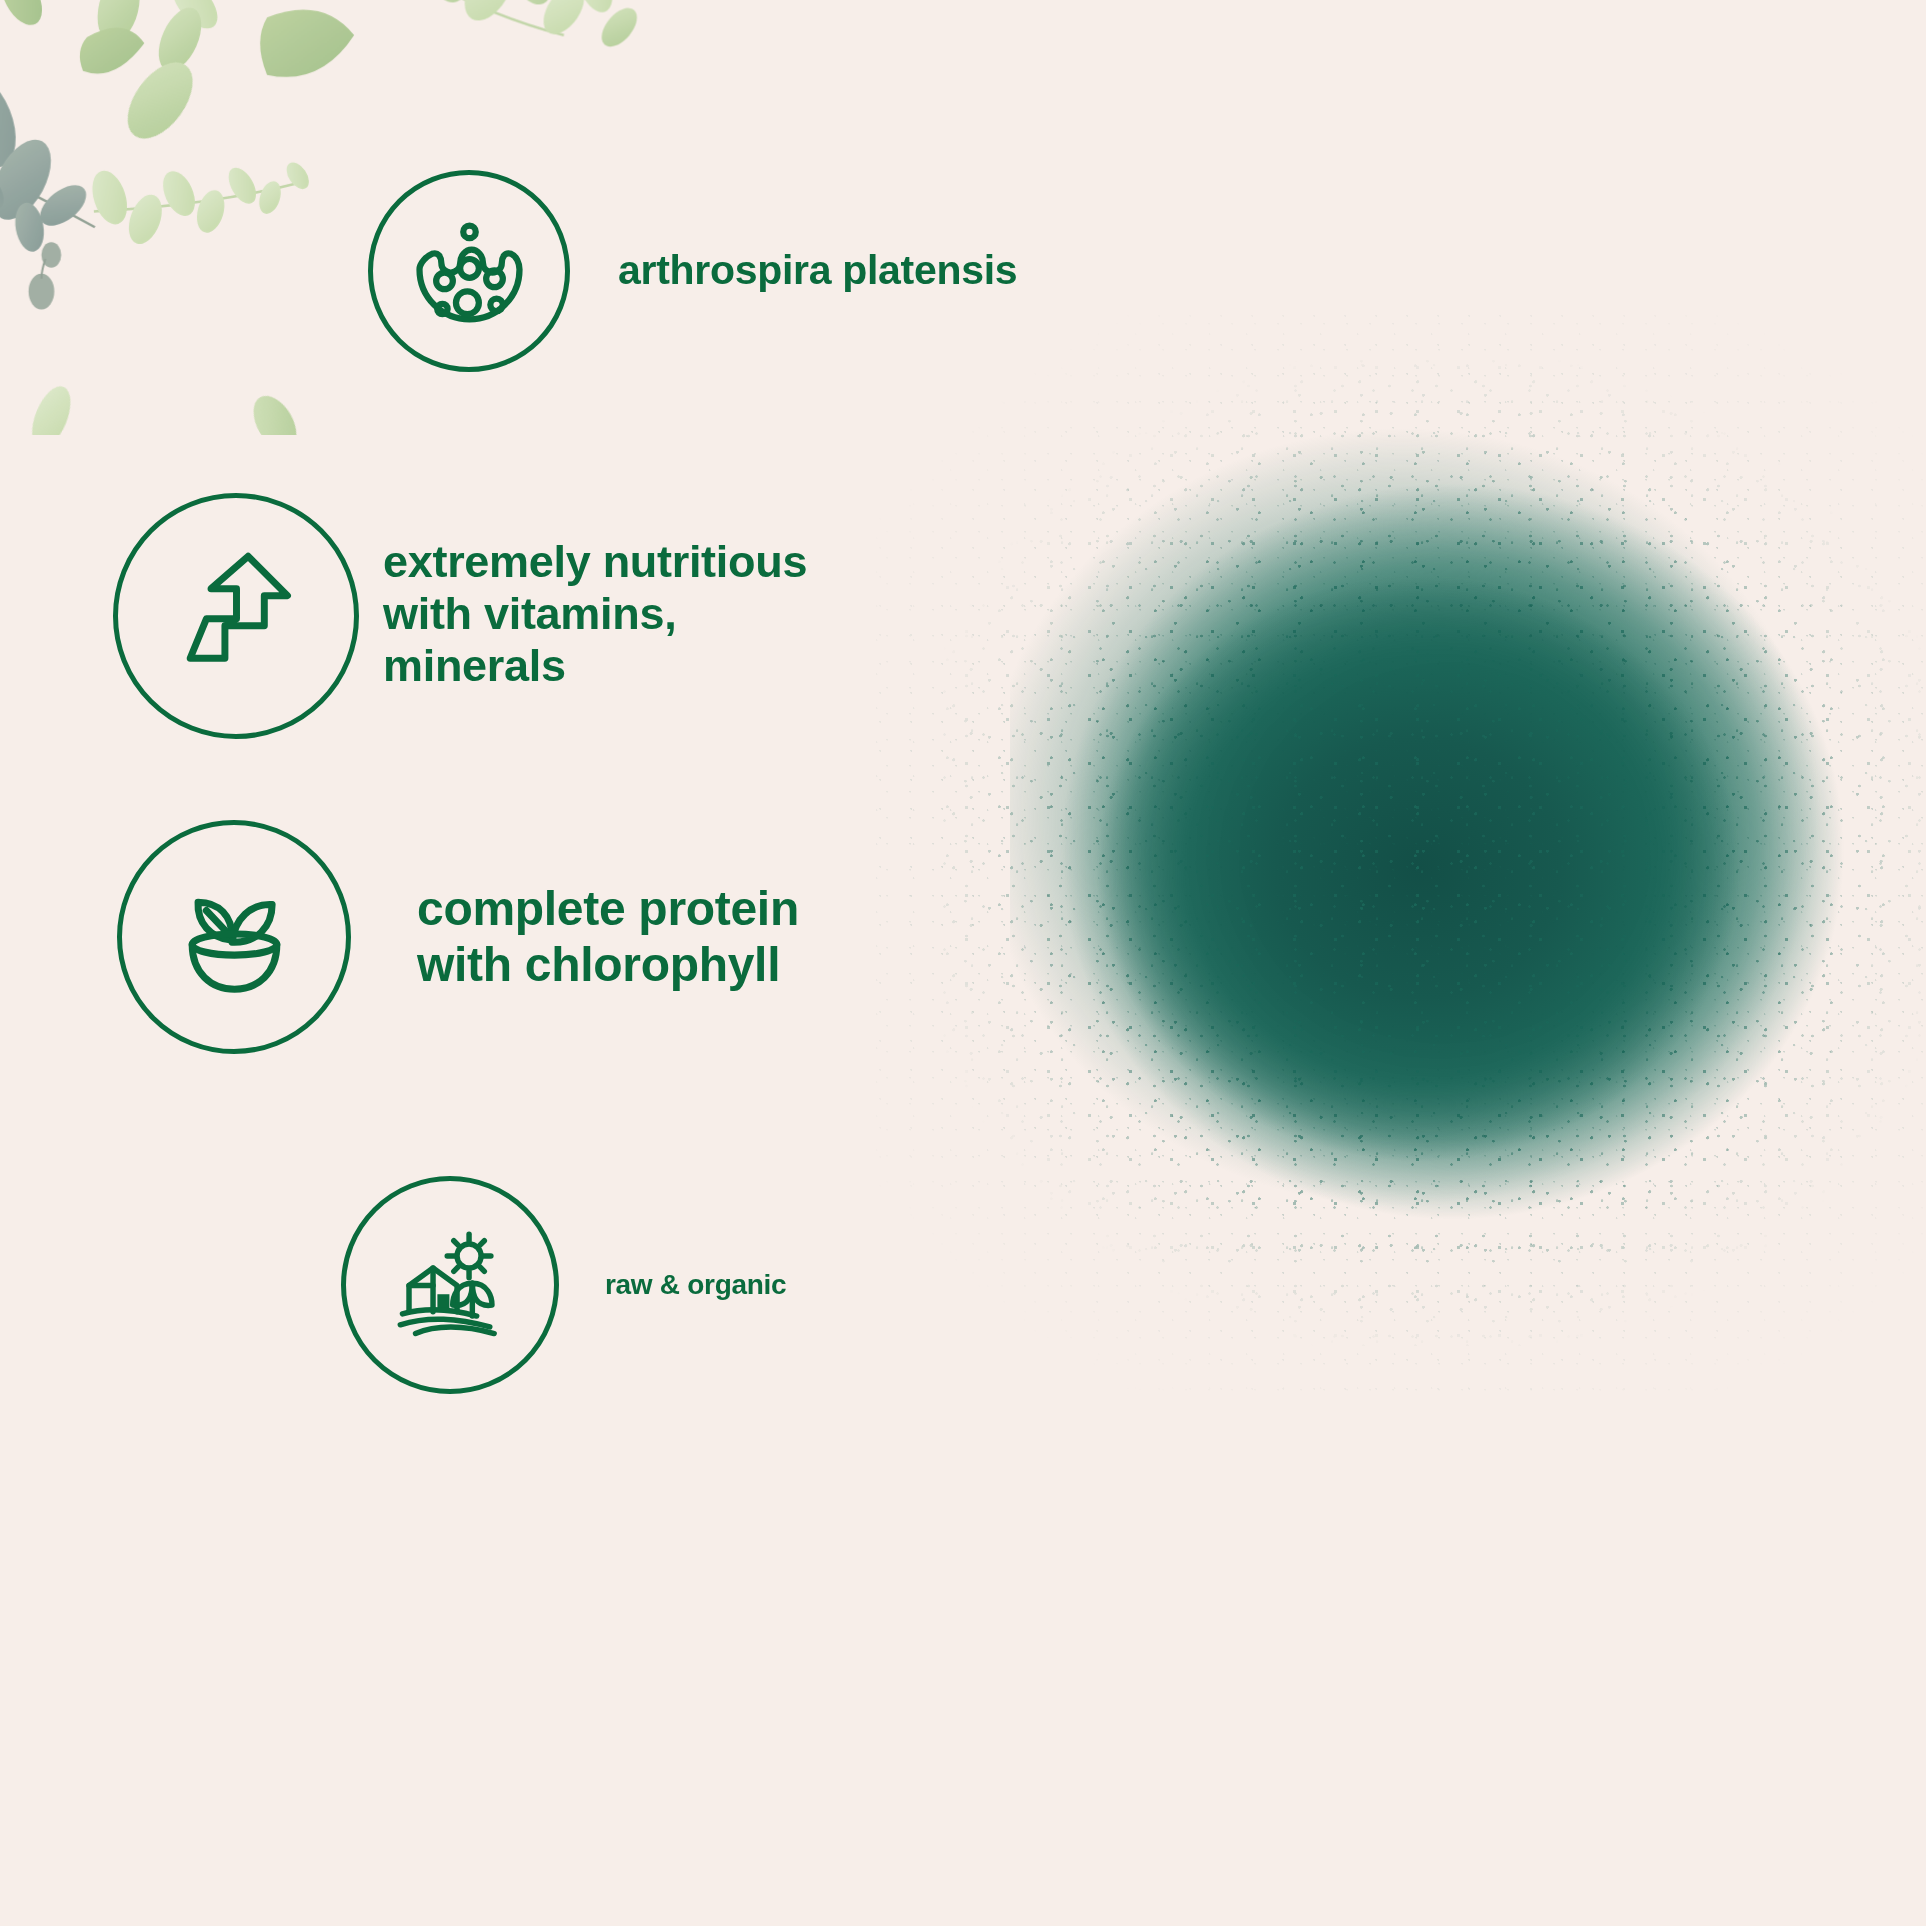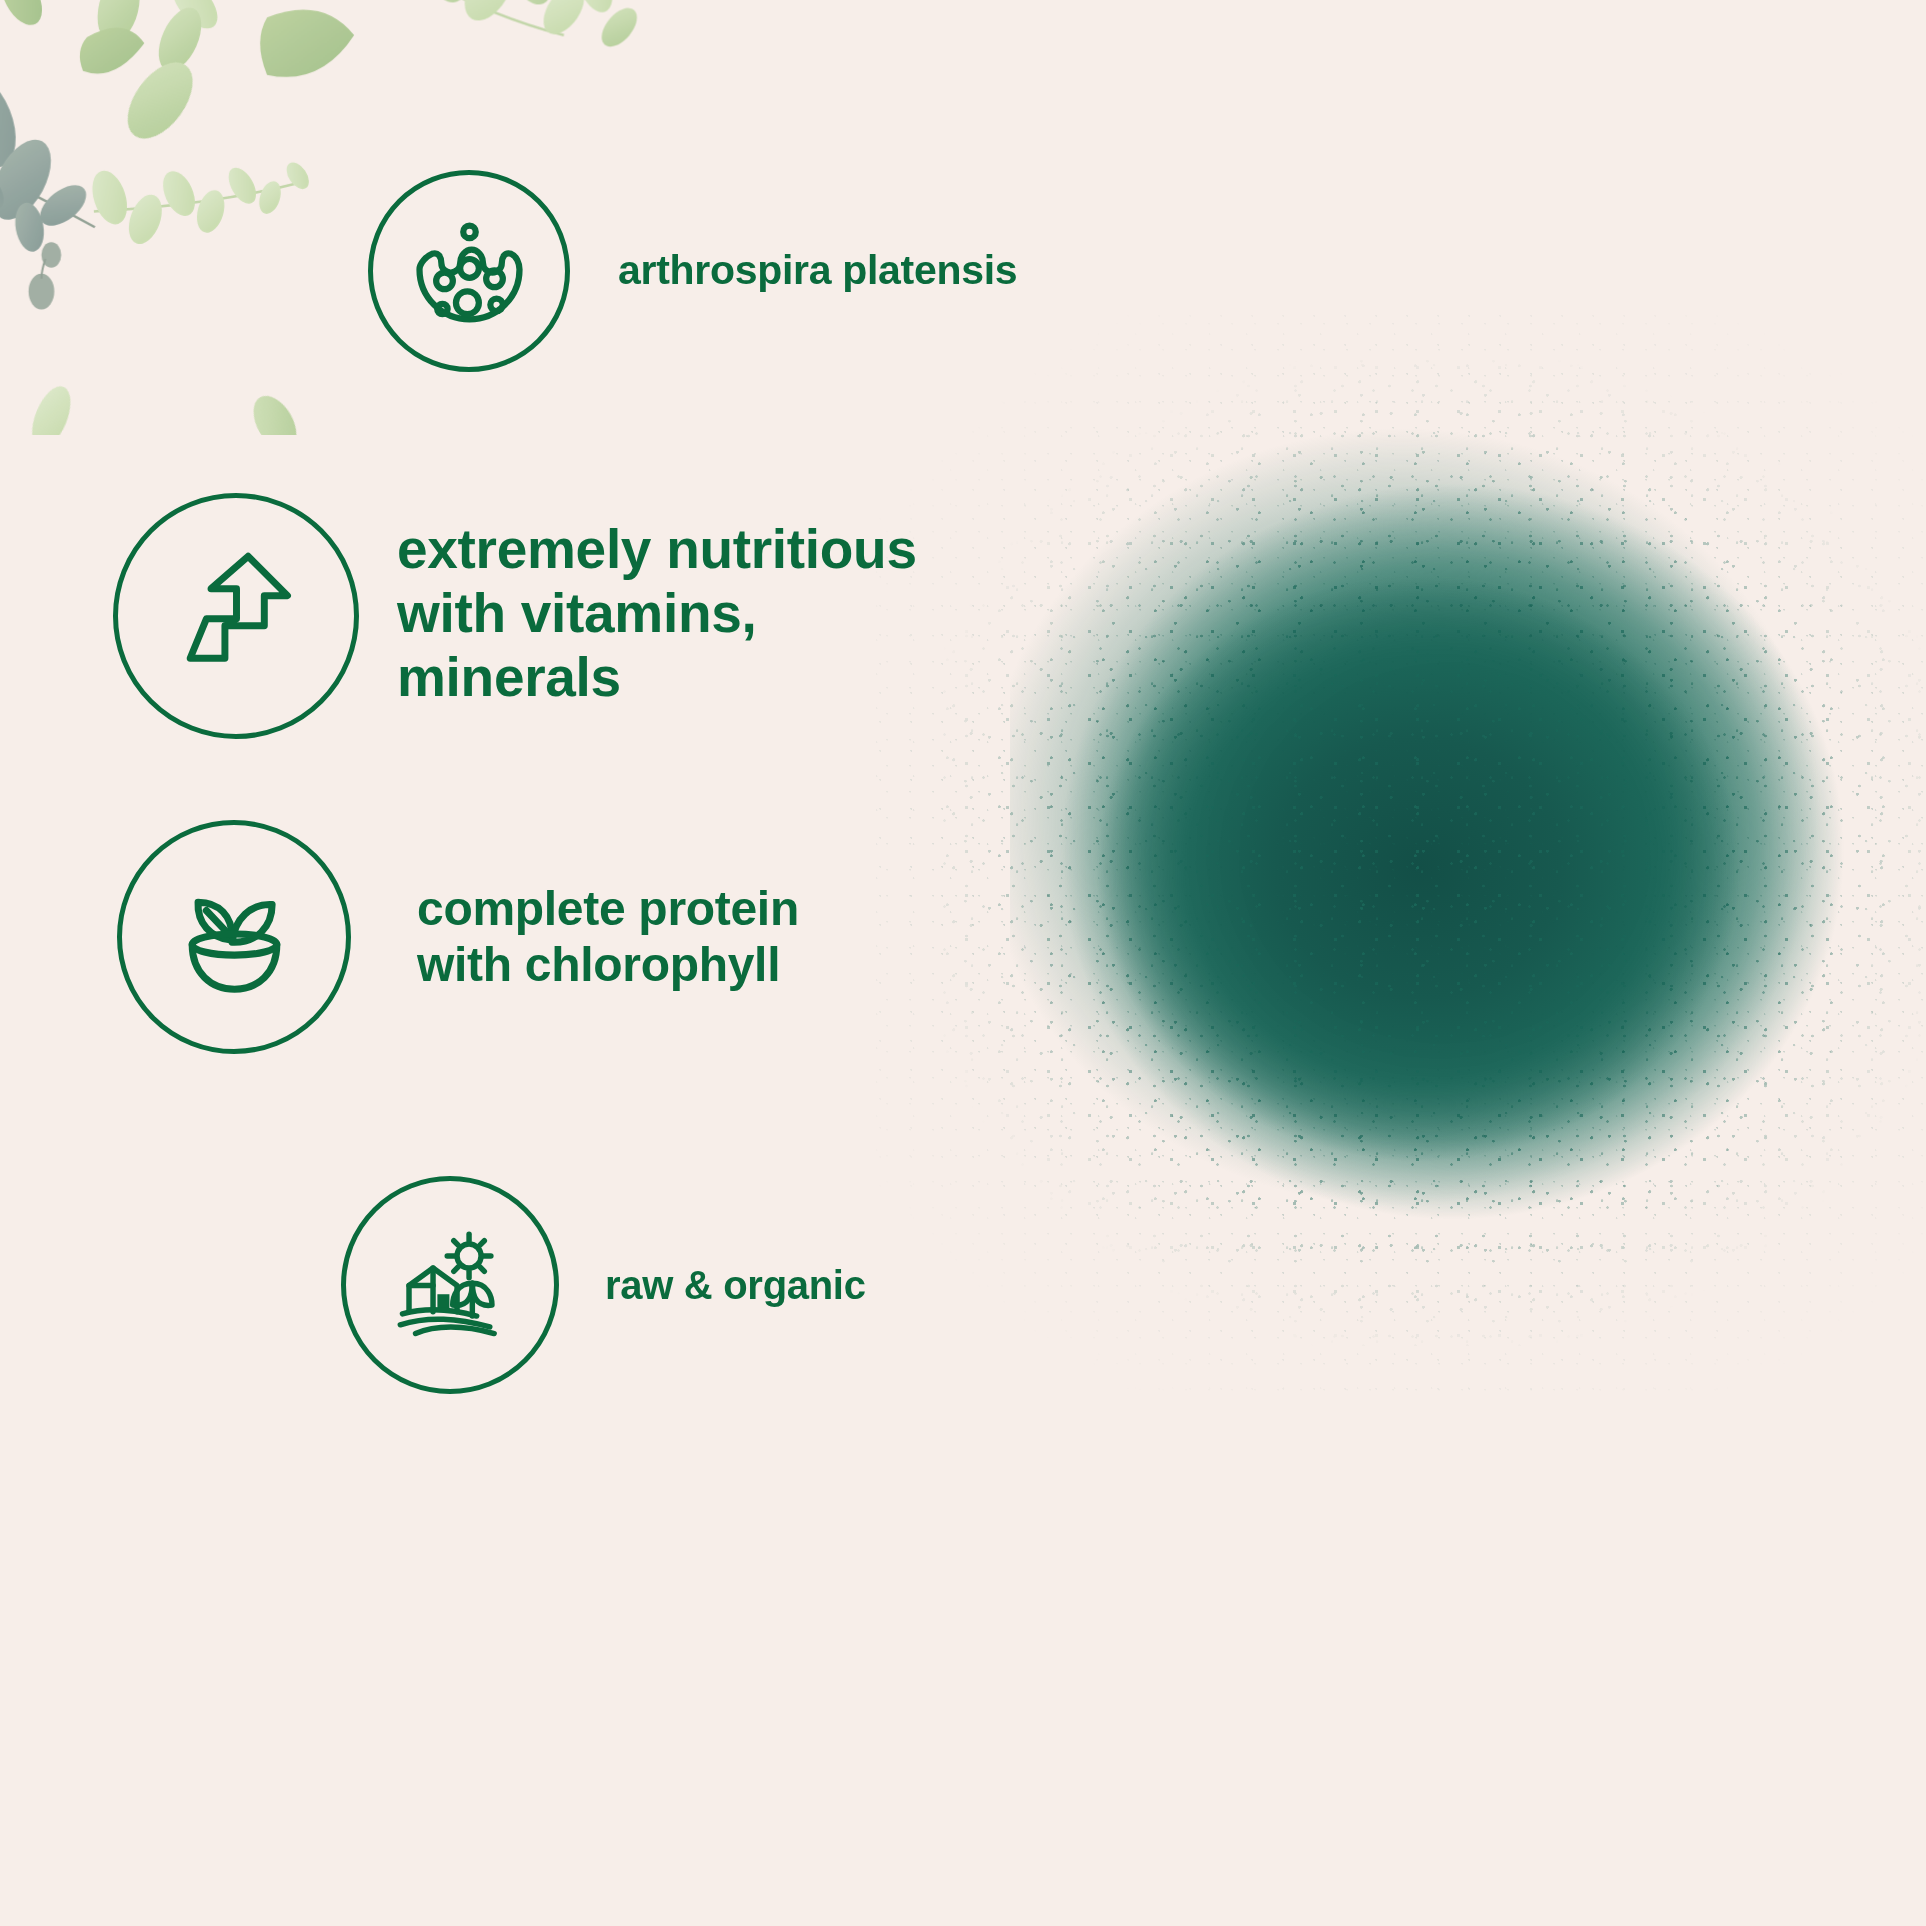--- a/index.html
+++ b/index.html
@@ -63,29 +63,29 @@
     color:#0a6b3d;font-weight:bold;line-height:1.16;
     letter-spacing:-0.3px;white-space:pre-line;
   }
 
   #feat-0{left:368px;top:170px;}
   #feat-0 .icon-ring{width:202px;height:202px;}
   #feat-0 .feat-label{font-size:41px;margin-left:48px;}
 
   #feat-1{left:113px;top:493px;}
   #feat-1 .icon-ring{width:246px;height:246px;}
-  #feat-1 .feat-label{font-size:55px;margin-left:38px;margin-top:-4px;}
+  #feat-1 .feat-label{font-size:45px;margin-left:24px;margin-top:-4px;}
 
   #feat-2{left:117px;top:820px;}
   #feat-2 .icon-ring{width:234px;height:234px;}
   #feat-2 .feat-label{font-size:48px;margin-left:66px;}
 
   #feat-3{left:341px;top:1176px;}
   #feat-3 .icon-ring{width:218px;height:218px;}
-  #feat-3 .feat-label{font-size:40px;margin-left:46px;}
+  #feat-3 .feat-label{font-size:28px;margin-left:46px;}
 </style>
 </head>
 <body>
 
 <div class="stage">
 
   <svg class="leaves" viewBox="0 0 700 480" xmlns="http://www.w3.org/2000/svg">
     <defs>
       <linearGradient id="lf1" x1="0" y1="0" x2="1" y2="1">
         <stop offset="0%" stop-color="#b9d09a"></stop>

